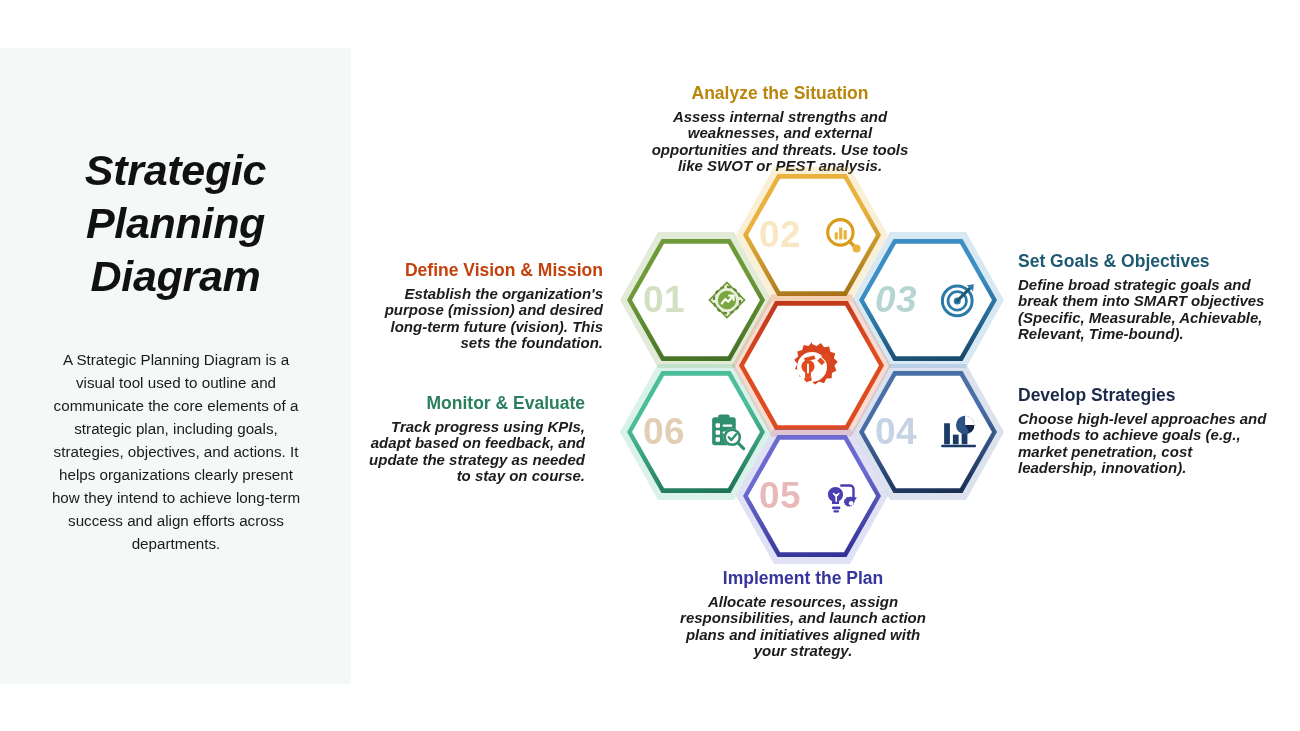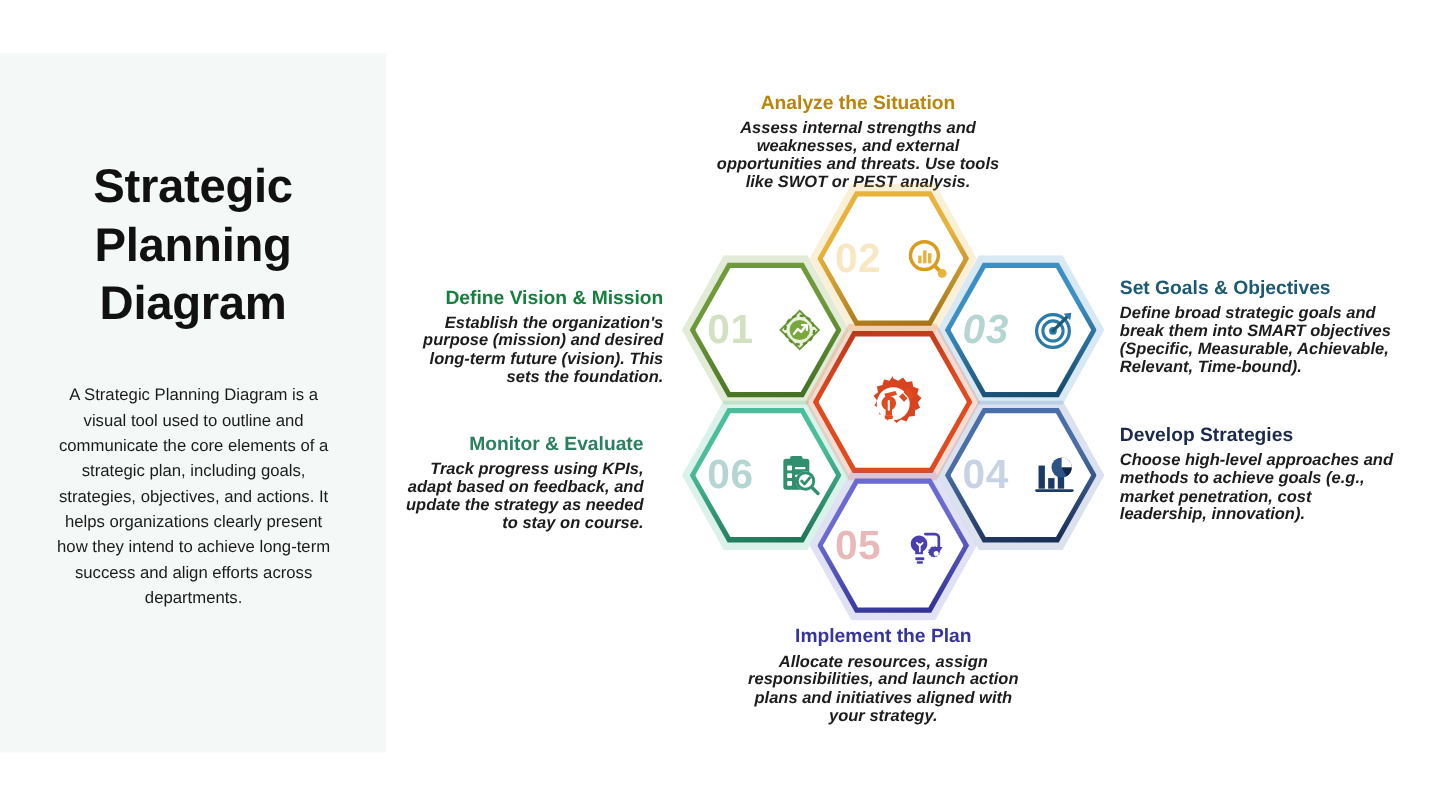--- a/index.html
+++ b/index.html
@@ -29,20 +29,21 @@
     position: absolute;
     left: 18px;
     top: 96px;
     width: 315px;
     text-align: center;
     font-size: 43px;
     line-height: 53px;
     font-weight: bold;
     color: #111111;
     letter-spacing: -0.3px;
+    font-style: italic;
   }
   #intro {
     position: absolute;
     left: 48px;
     top: 300px;
     width: 256px;
     text-align: center;
     font-size: 15.2px;
     line-height: 23px;
     color: #1b1b1b;
@@ -144,21 +145,21 @@
 </div>
 
 <div id="stage">
 
   <div class="cap ta-center" style="left:299px; top:82px; width:260px;">
     <div class="cap-title" style="color: rgb(184, 134, 11);">Analyze the Situation</div>
     <div class="cap-desc">Assess internal strengths and weaknesses, and external opportunities and threats. Use tools like SWOT or PEST analysis.</div>
   </div>
 
   <div class="cap ta-right" style="left:21px; top:259px; width:231px;">
-    <div class="cap-title" style="color: #15803d;">Define Vision &amp; Mission</div>
+    <div class="cap-title" style="color: #c2410c;">Define Vision &amp; Mission</div>
     <div class="cap-desc">Establish the organization's purpose (mission) and desired long-term future (vision). This sets the foundation.</div>
   </div>
 
   <div class="cap ta-left" style="left:667px; top:384px; width:250px;">
     <div class="cap-title" style="color: rgb(27, 42, 74);">Develop Strategies</div>
     <div class="cap-desc">Choose high-level approaches and methods to achieve goals (e.g., market penetration, cost leadership, innovation).</div>
   </div>
 
   <div class="cap ta-left" style="left:667px; top:250px; width:250px;">
     <div class="cap-title" style="color: rgb(29, 90, 114);">Set Goals &amp; Objectives</div>
@@ -284,21 +285,21 @@
           <circle cx="2.3" cy="3.2" r="2.6" fill="#ffffff"></circle>
         </g>
       </svg>
     </div>
   </div>
 
   <div class="hex" id="hex06" style="left:276px; top:369px;">
     <div class="glow" style="background: rgb(75, 189, 154);"></div>
     <div class="shell" style="background: linear-gradient(170deg, rgb(75, 189, 154) 0%, rgb(75, 189, 154) 38%, rgb(24, 108, 78) 100%);"></div>
     <div class="inner"></div>
-    <div class="num" style="color: #0f766e;">06</div>
+    <div class="num" style="color: #a16207;">06</div>
     <div class="ico">
       <svg viewBox="0 0 48 48">
         <rect x="7" y="7" width="27" height="32" rx="3" fill="#2f8f6e"></rect>
         <rect x="14" y="4" width="13" height="6" rx="2" fill="#2f8f6e"></rect>
         <rect x="11" y="14" width="5" height="5" rx="1" fill="#ffffff"></rect>
         <rect x="11" y="22" width="5" height="5" rx="1" fill="#ffffff"></rect>
         <rect x="11" y="30" width="5" height="5" rx="1" fill="#ffffff"></rect>
         <rect x="19" y="15.5" width="11" height="2.4" rx="1" fill="#ffffff"></rect>
         <rect x="19" y="23.5" width="11" height="2.4" rx="1" fill="#ffffff"></rect>
         <circle cx="30" cy="30" r="10" fill="#ffffff"></circle>

